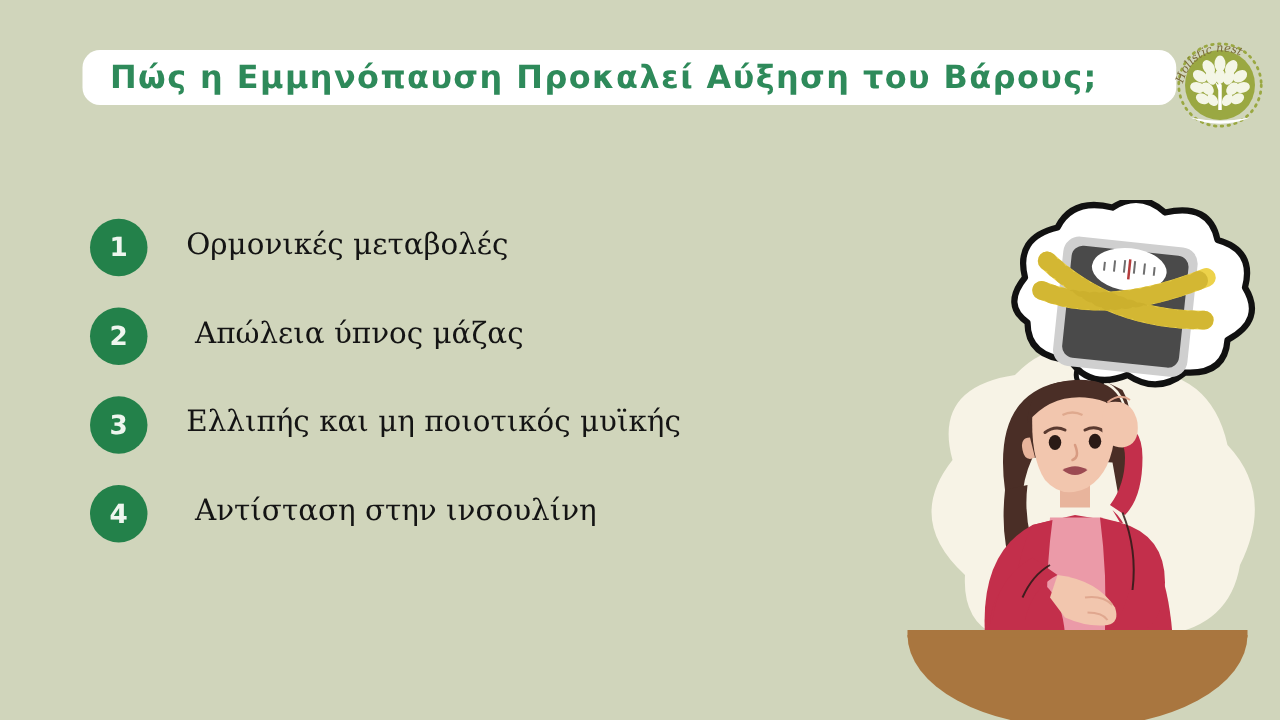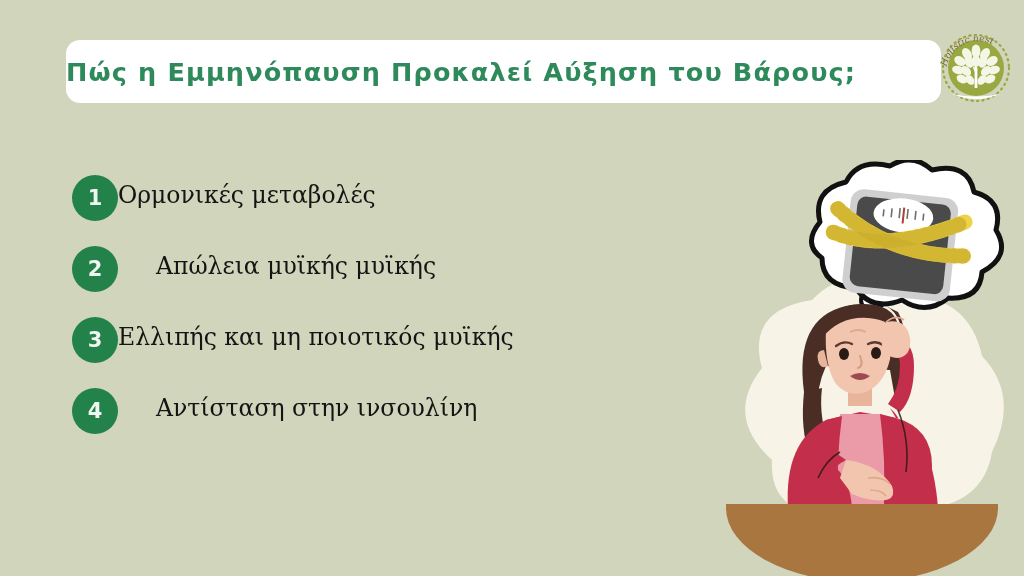--- a/index.html
+++ b/index.html
@@ -15,26 +15,27 @@
     overflow: hidden;
     font-family: "DejaVu Sans", sans-serif;
   }
 
   
   #title-bar {
     position: absolute;
     left: 66px;
     top: 40px;
     width: 875px;
-    height: 63px;
+    height: 44px;
     background: #ffffff;
     border-radius: 14px;
     display: flex;
     align-items: center;
     box-sizing: border-box;
+    padding-left: 22px;
   }
   #title-text {
     color: #2e8a5a;
     font-family: "DejaVu Sans", sans-serif;
     font-weight: bold;
     font-size: 25.5px;
     letter-spacing: 1.15px;
     white-space: nowrap;
   }
 
@@ -73,20 +74,21 @@
     align-items: center;
     justify-content: center;
     flex: 0 0 auto;
     margin-top: 3px;
   }
   .item-text {
     color: #141414;
     font-family: "DejaVu Serif", "Liberation Serif", serif;
     font-size: 23.5px;
     line-height: 46px;
+    margin-left: 31px;
     white-space: nowrap;
   }
   .list-item.indent .item-text { margin-left: 38px; }
 
   
   #artwork {
     position: absolute;
     left: 700px;
     top: 160px;
     width: 324px;
@@ -145,21 +147,21 @@
 
   <div id="list">
 
     <div class="list-item">
       <div class="badge">1</div>
       <div class="item-text">Ορμονικές μεταβολές</div>
     </div>
 
     <div class="list-item indent">
       <div class="badge">2</div>
-      <div class="item-text">Απώλεια μυϊκής μυϊκής</div>
+      <div class="item-text">Απώλεια ύπνος μάζας</div>
     </div>
 
     <div class="list-item">
       <div class="badge">3</div>
       <div class="item-text">Ελλιπής και μη ποιοτικός μυϊκής</div>
     </div>
 
     <div class="list-item indent">
       <div class="badge">4</div>
       <div class="item-text">Αντίσταση στην ινσουλίνη</div>

